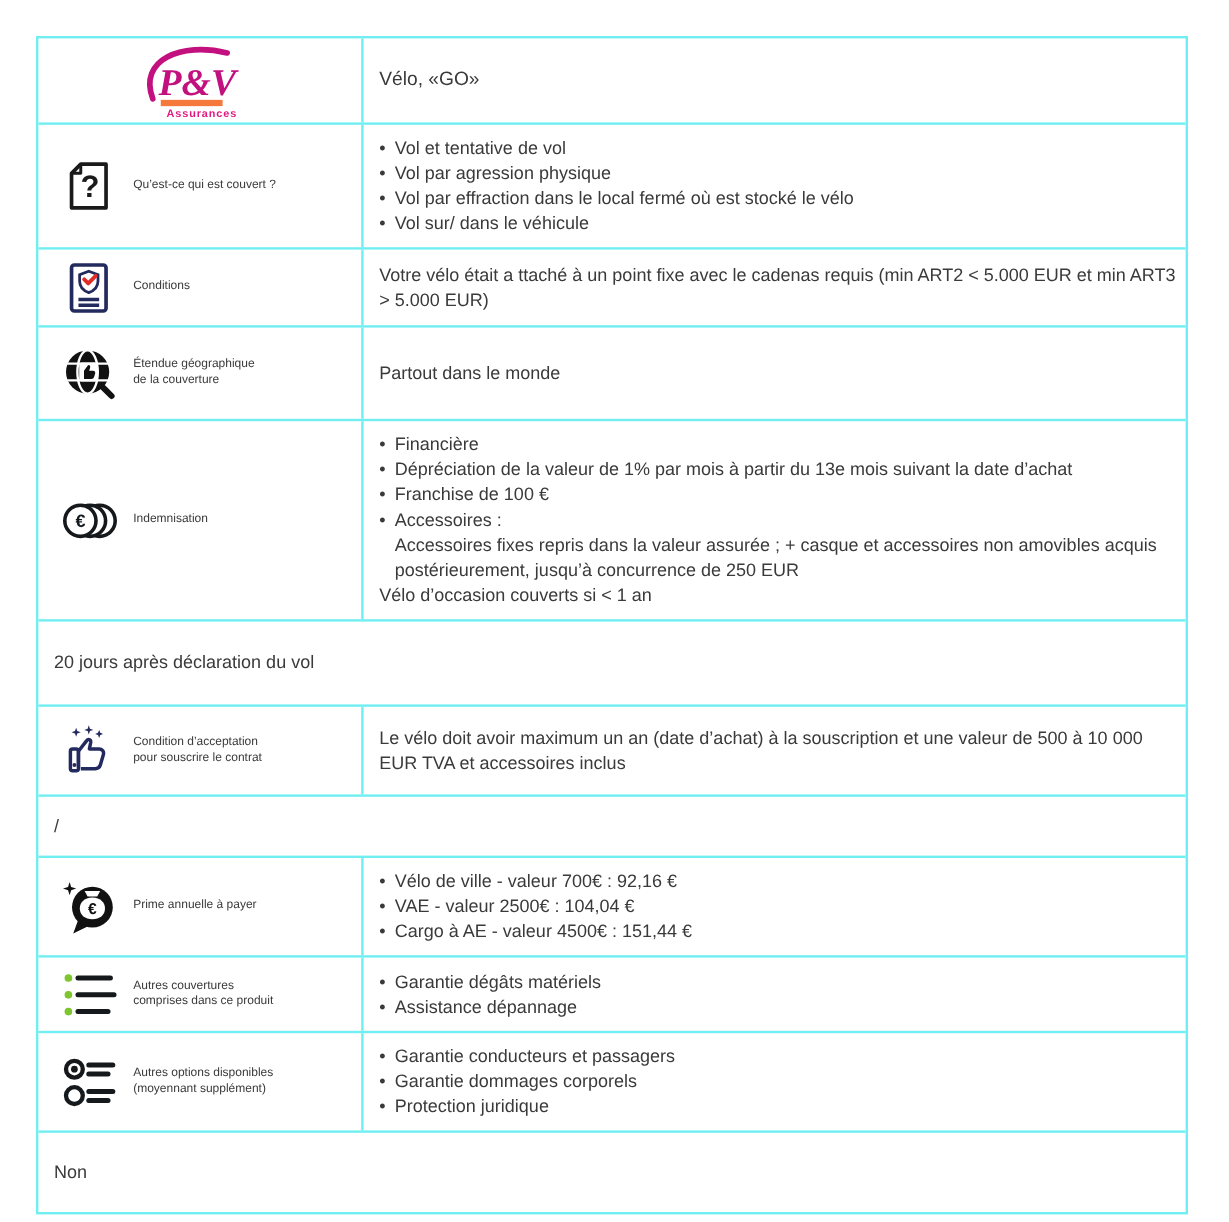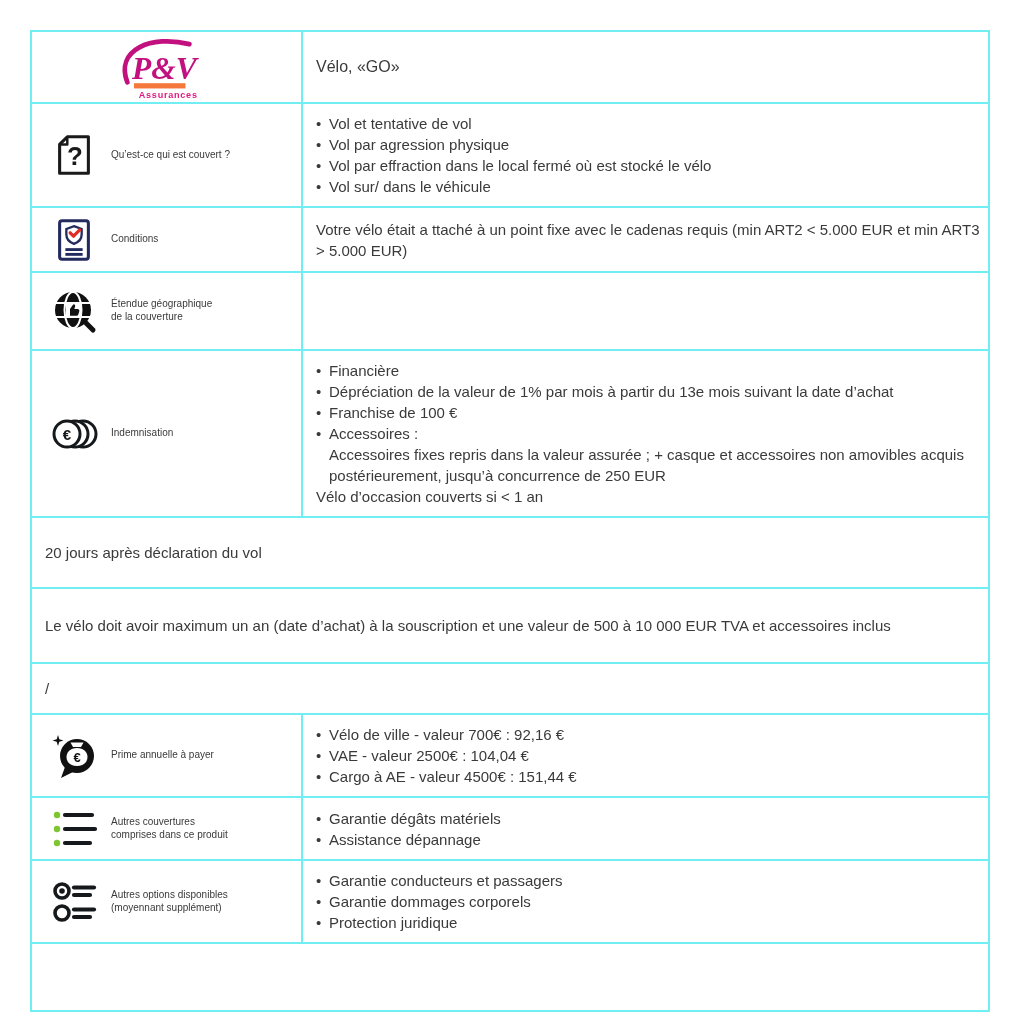--- a/index.html
+++ b/index.html
@@ -117,20 +117,23 @@
     <rect x="16" y="15" width="15" height="16" rx="2" fill="#fff"></rect>
     <path d="M20 28 v-6 l3-4.2 c1-1.3 2.6 0 2.1 1.6 l-0.8 2.6 h3.3 c1.2 0 2 1 1.7 2.2 l-0.9 3 c-.3 1-1.2 1.6-2.2 1.6 h-6.2 z" fill="#111"></path>
     <line x1="36" y1="36" x2="43" y2="43" stroke="#111" stroke-width="5" stroke-linecap="round"></line>
   </svg>
           </div>
       <div class="label">
             <span>Étendue géographique</span>
             <span>de la couverture</span>
           </div>
     </div>
+    <div class="cell right">
+          <div class="line plain">Partout dans le monde</div>
+        </div>
   </div>
       <div class="row">
     <div class="cell left">
       <div class="icon-box">
             <svg width="48" height="42" viewBox="0 0 48 42">
     <circle cx="33" cy="21" r="13" fill="#fff" stroke="#15191c" stroke-width="3"></circle>
     <circle cx="25" cy="21" r="13" fill="#fff" stroke="#15191c" stroke-width="3"></circle>
     <circle cx="17" cy="21" r="13" fill="#fff" stroke="#15191c" stroke-width="3"></circle>
     <text x="17" y="26.5" font-size="15" font-weight="bold" text-anchor="middle" fill="#15191c">€</text>
   </svg>
@@ -159,20 +162,36 @@
           <div class="line sub">Accessoires fixes repris dans la valeur assurée ; + casque et accessoires non amovibles acquis postérieurement, jusqu’à concurrence de 250 EUR</div>
           <div class="line plain">Vélo d’occasion couverts si &lt; 1 an</div>
         </div>
   </div>
       <div class="row">
     <div class="cell right">
           <div class="line plain">20 jours après déclaration du vol</div>
         </div>
   </div>
       <div class="row">
+    <div class="cell left">
+      <div class="icon-box">
+            <svg width="46" height="48" viewBox="0 0 48 48">
+    <polygon points="13,3.5 14,6.5 17,7.5 14,8.5 13,11.5 12,8.5 9,7.5 12,6.5" fill="#232a5e"></polygon>
+    <polygon points="24,1.5 25,4.5 28,5.5 25,6.5 24,9.5 23,6.5 20,5.5 23,4.5" fill="#232a5e"></polygon>
+    <polygon points="33,5.5 34,8 36.5,9 34,10 33,12.5 32,10 29.5,9 32,8" fill="#232a5e"></polygon>
+    <rect x="8" y="22" width="7" height="19" rx="2" fill="none" stroke="#232a5e" stroke-width="3"></rect>
+    <circle cx="11.5" cy="36" r="1.7" fill="#232a5e"></circle>
+    <path d="M15 38 V24 l7-9 c1.5-2 4-1 3.7 1.2 L24.5 22 h8.5 c2.6 0 4.4 2.3 3.7 4.8 l-2.6 9 c-.6 2-2.4 3.4-4.5 3.4 H17" fill="none" stroke="#232a5e" stroke-width="3" stroke-linejoin="round"></path>
+  </svg>
+          </div>
+      <div class="label">
+            <span>Condition d’acceptation</span>
+            <span>pour souscrire le contrat</span>
+          </div>
+    </div>
     <div class="cell right">
           <div class="line plain">Le vélo doit avoir maximum un an (date d’achat) à la souscription et une valeur de 500 à 10 000 EUR TVA et accessoires inclus</div>
         </div>
   </div>
       <div class="row">
     <div class="cell right">
           <div class="line plain">/</div>
         </div>
   </div>
       <div class="row">
@@ -261,15 +280,18 @@
             <span class="dot">•</span>
             <span>Garantie dommages corporels</span>
           </div>
           <div class="line bullet">
             <span class="dot">•</span>
             <span>Protection juridique</span>
           </div>
         </div>
   </div>
       <div class="row">
+    <div class="cell right">
+          <div class="line plain">Non</div>
+        </div>
   </div>
     </div>
 </div>
 
 </body></html>

